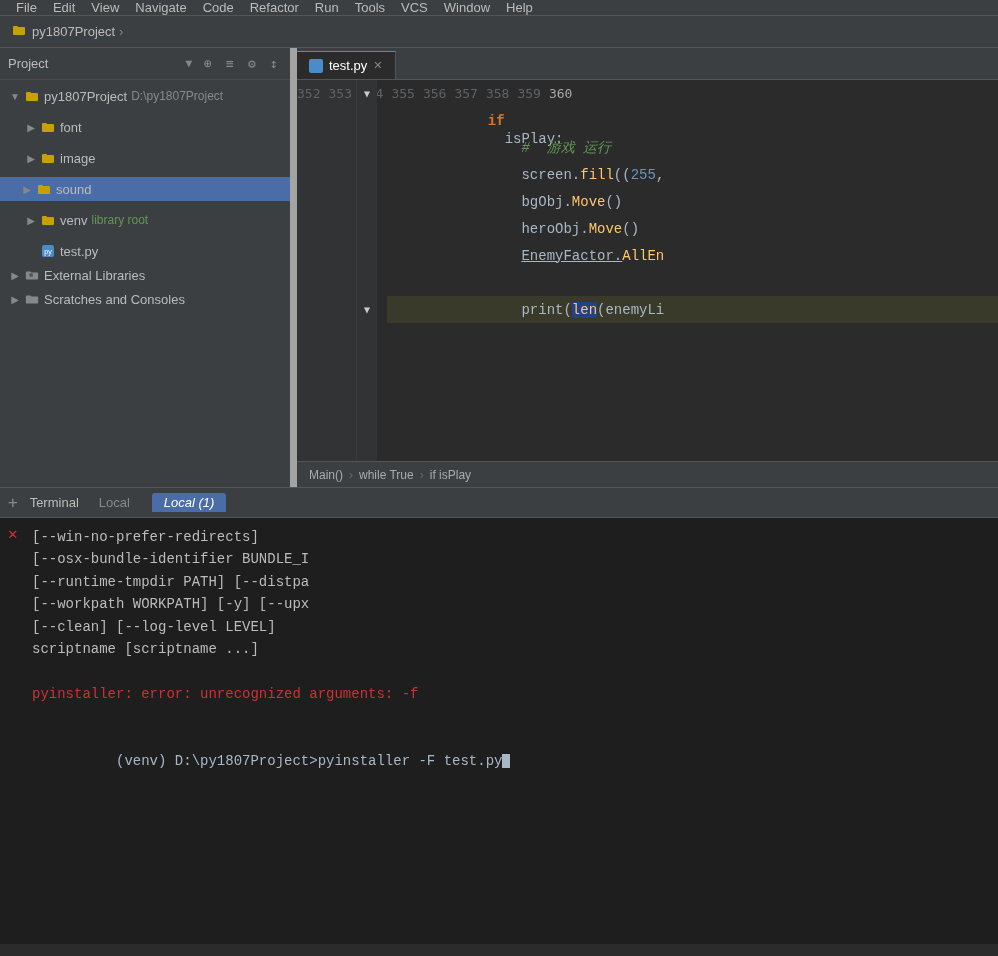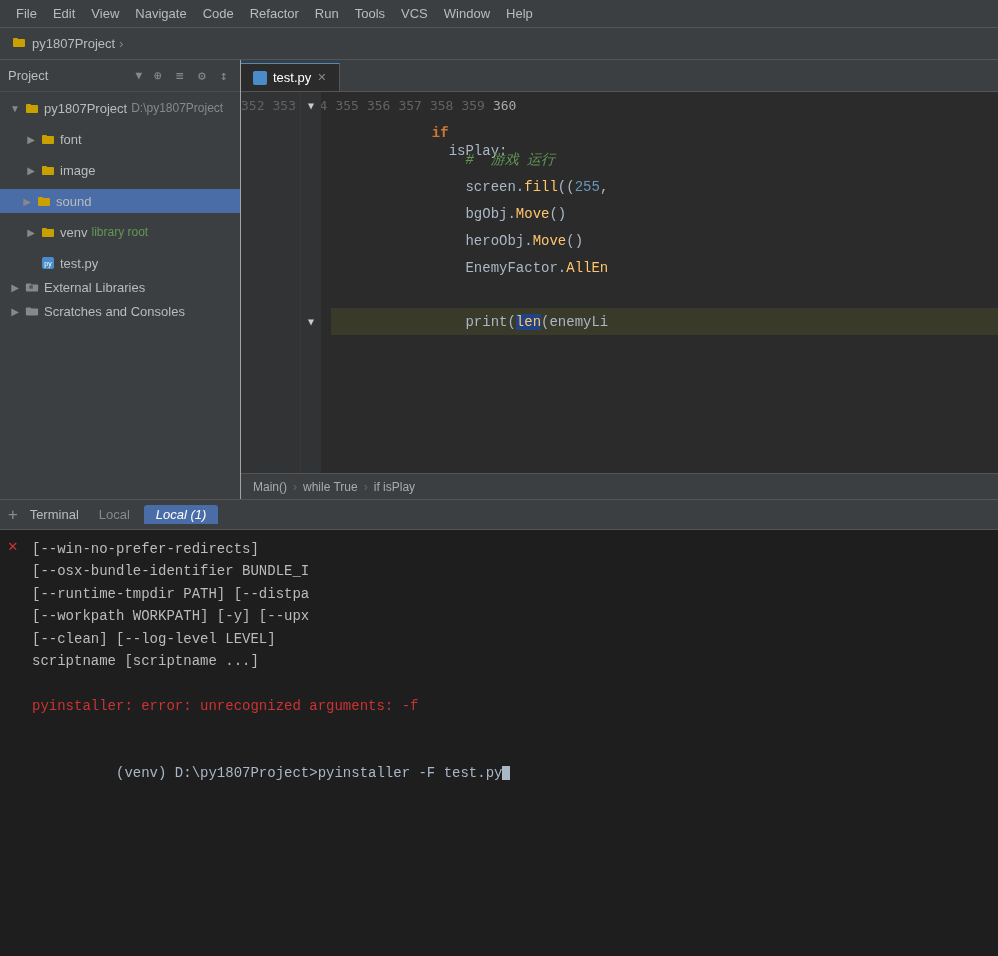--- a/index.html
+++ b/index.html
@@ -8,21 +8,21 @@
       height: 956px;
       background: #2b2b2b;
       font-family: 'Consolas', 'Monaco', monospace;
       overflow: hidden;
       color: #a9b7c6;
     }
 
     
     .menu-bar {
       background: #3c3f41;
-      height: 28px;
+      height: 16px;
       display: flex;
       align-items: center;
       padding: 0 8px;
       border-bottom: 1px solid #555;
     }
     .menu-item {
       color: #bbbbbb;
       font-size: 13px;
       font-family: 'Segoe UI', Arial, sans-serif;
       padding: 2px 8px;
@@ -58,23 +58,23 @@
 
     
     .top-section {
       display: flex;
       height: 440px;
       border-bottom: 1px solid #555;
     }
 
     
     .project-panel {
-      width: 241px;
+      width: 297px;
       background: #3c3f41;
-      border-right: 1px solid #a3a3a3;
+      border-right: 7px solid #a3a3a3;
       display: flex;
       flex-direction: column;
     }
 
     .project-header {
       display: flex;
       align-items: center;
       padding: 4px 8px;
       background: #3c3f41;
       border-bottom: 1px solid #4a4a4a;
@@ -311,21 +311,21 @@
     }
     .terminal-plus {
       color: #888;
       font-size: 16px;
       cursor: pointer;
       margin-right: 4px;
     }
 
     .terminal-tabs {
       display: flex;
-      gap: 2px;
+      gap: 10px;
     }
     .terminal-tab {
       padding: 2px 12px;
       font-size: 13px;
       font-family: 'Segoe UI', Arial, sans-serif;
       color: #888;
       cursor: pointer;
       border-radius: 3px 3px 0 0;
     }
     .terminal-tab.active {
@@ -582,21 +582,21 @@
               <span style="color:#a9b7c6;">()</span>
           </div>
           <div class="code-line">
             <span style="color:#a9b7c6;">&nbsp;&nbsp;&nbsp;&nbsp;&nbsp;&nbsp;&nbsp;&nbsp;&nbsp;&nbsp;&nbsp;&nbsp;&nbsp;&nbsp;&nbsp;&nbsp;</span>
             <span style="color:#a9b7c6;">heroObj.</span>
               <span class="fn">Move</span>
               <span style="color:#a9b7c6;">()</span>
           </div>
           <div class="code-line">
             <span style="color:#a9b7c6;">&nbsp;&nbsp;&nbsp;&nbsp;&nbsp;&nbsp;&nbsp;&nbsp;&nbsp;&nbsp;&nbsp;&nbsp;&nbsp;&nbsp;&nbsp;&nbsp;</span>
-            <span style="color:#a9b7c6;">EnemyFactor.</span>
+            <span style="color:#a9b7c6;text-decoration:underline;">EnemyFactor.</span>
               <span class="fn">AllEn</span>
           </div>
           <div class="code-line"></div>
           <div class="code-line highlighted-line">
             <span style="color:#a9b7c6;">&nbsp;&nbsp;&nbsp;&nbsp;&nbsp;&nbsp;&nbsp;&nbsp;&nbsp;&nbsp;&nbsp;&nbsp;&nbsp;&nbsp;&nbsp;&nbsp;</span>
             <span style="color:#a9b7c6;">print</span>
               <span style="color:#a9b7c6;">(</span>
               <span class="sel"><span class="fn">len</span></span>
               <span style="color:#a9b7c6;">(enemyLi</span>
           </div>

